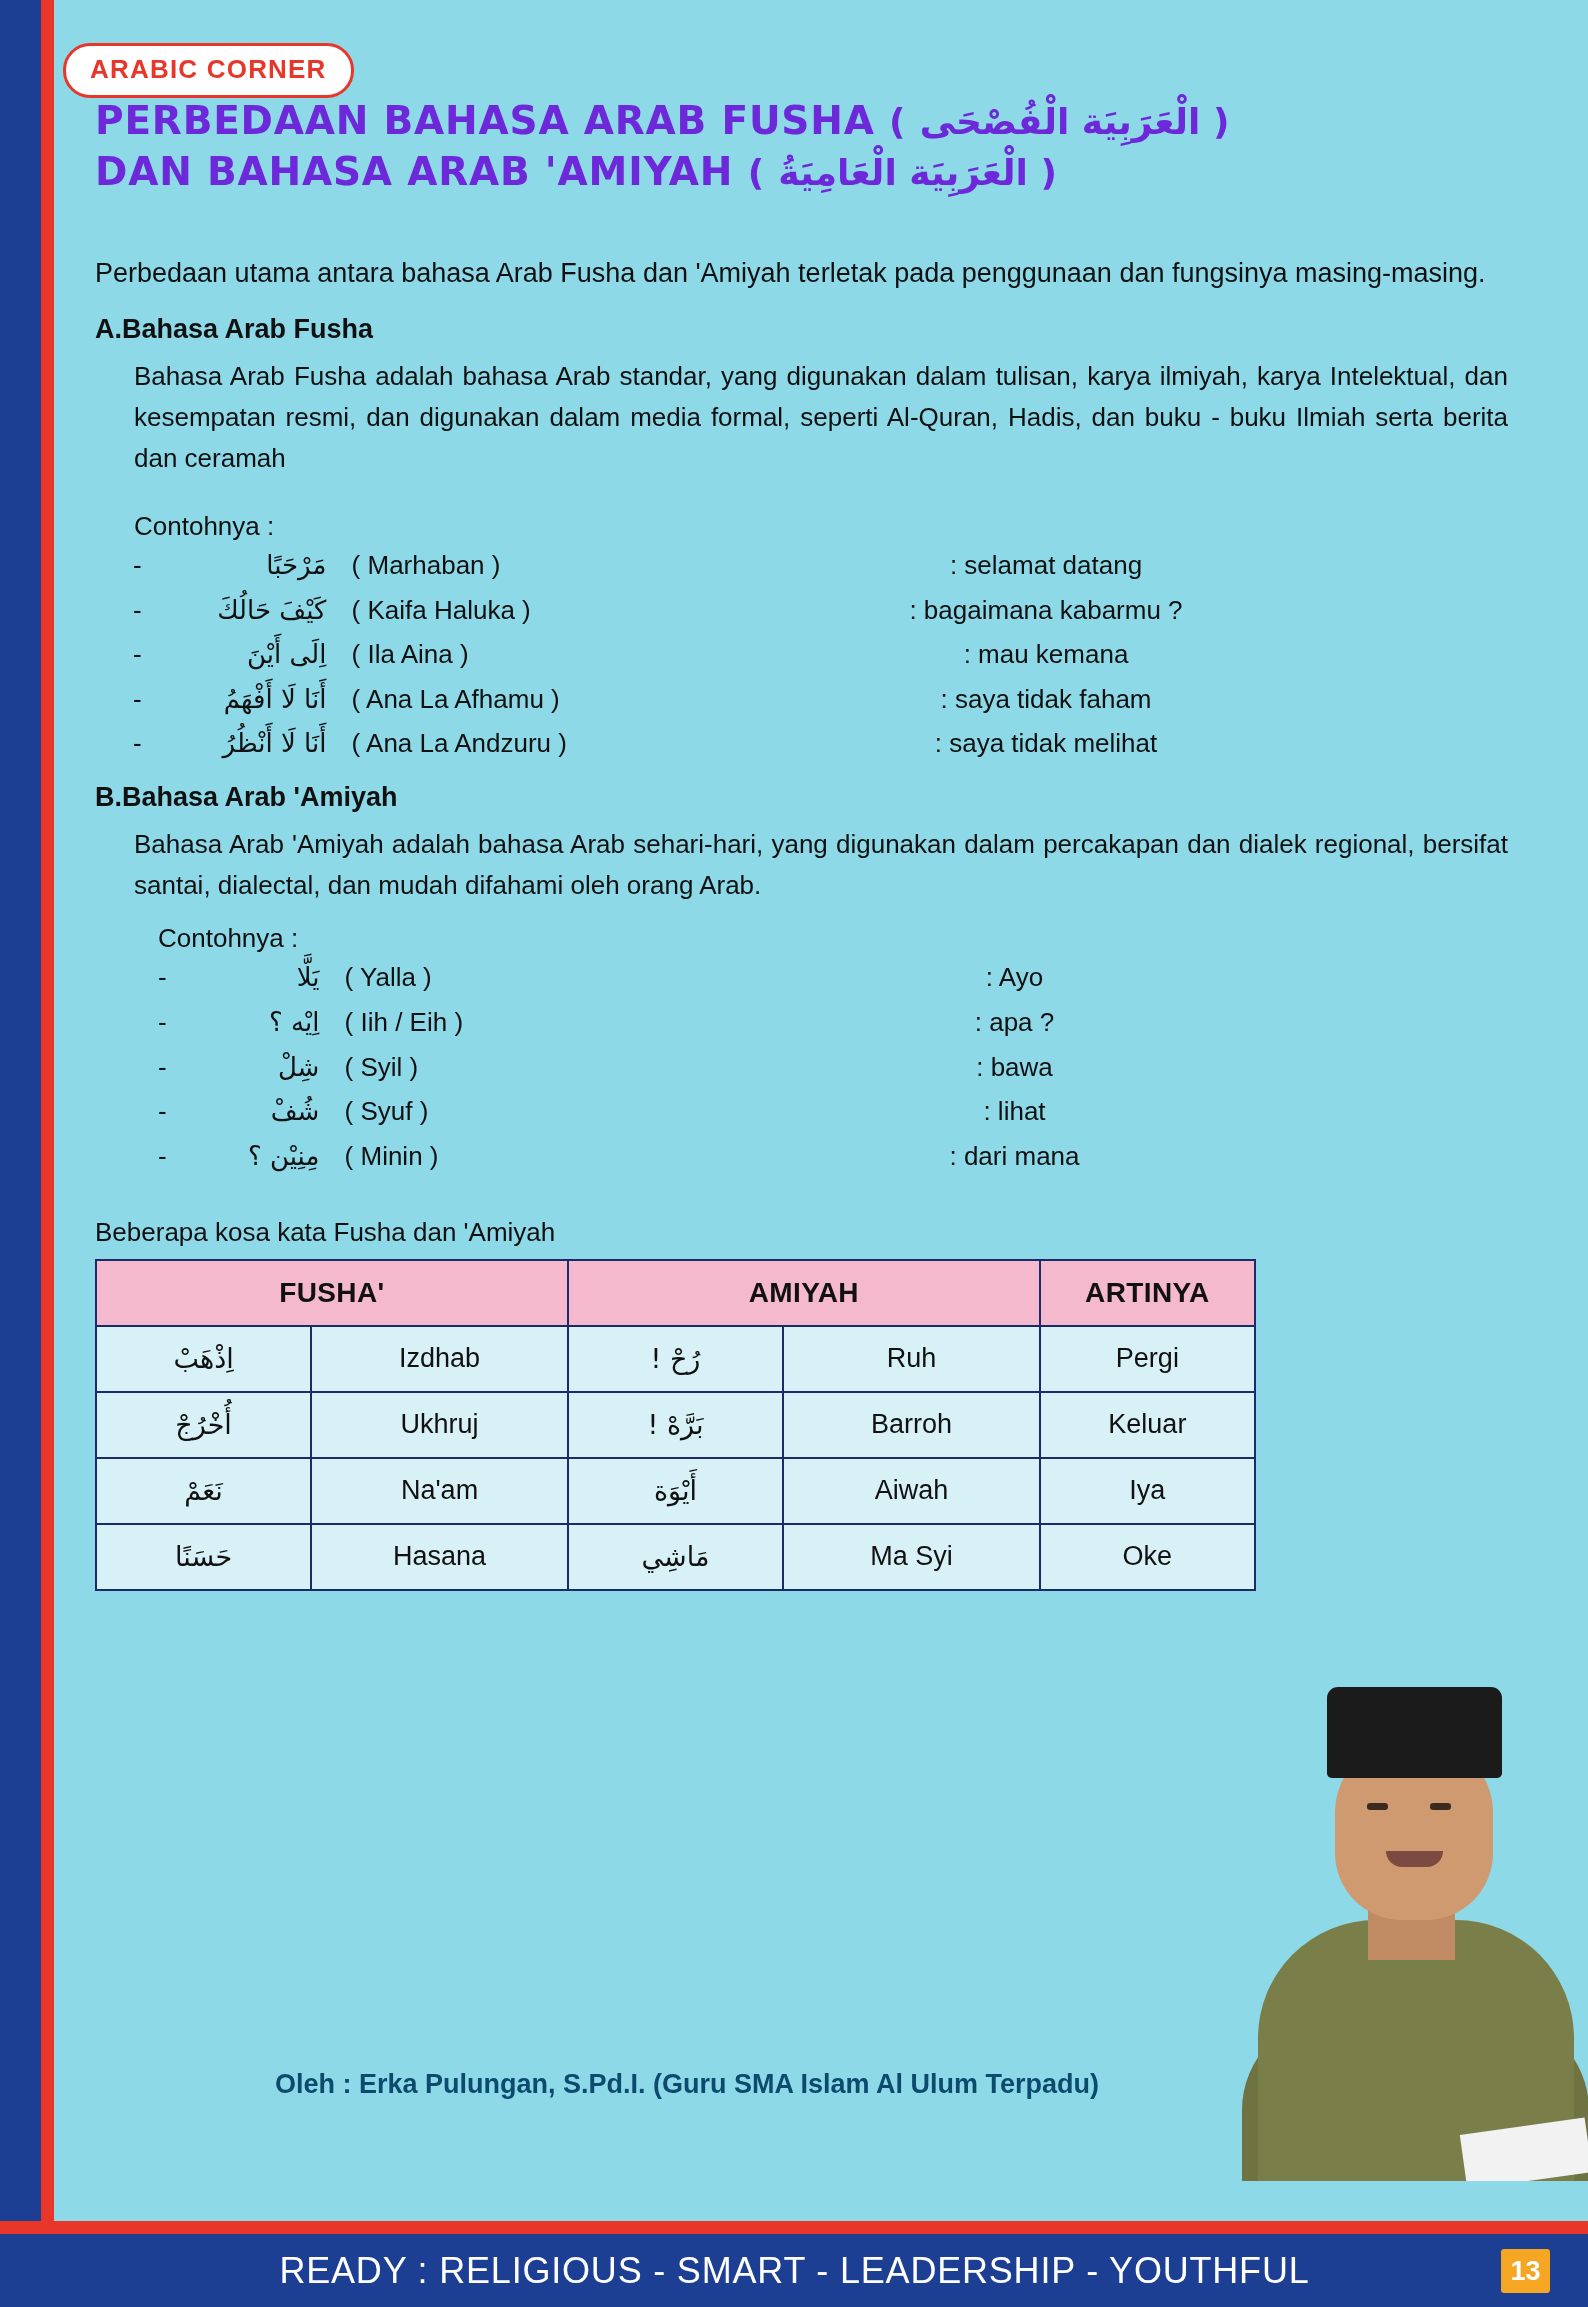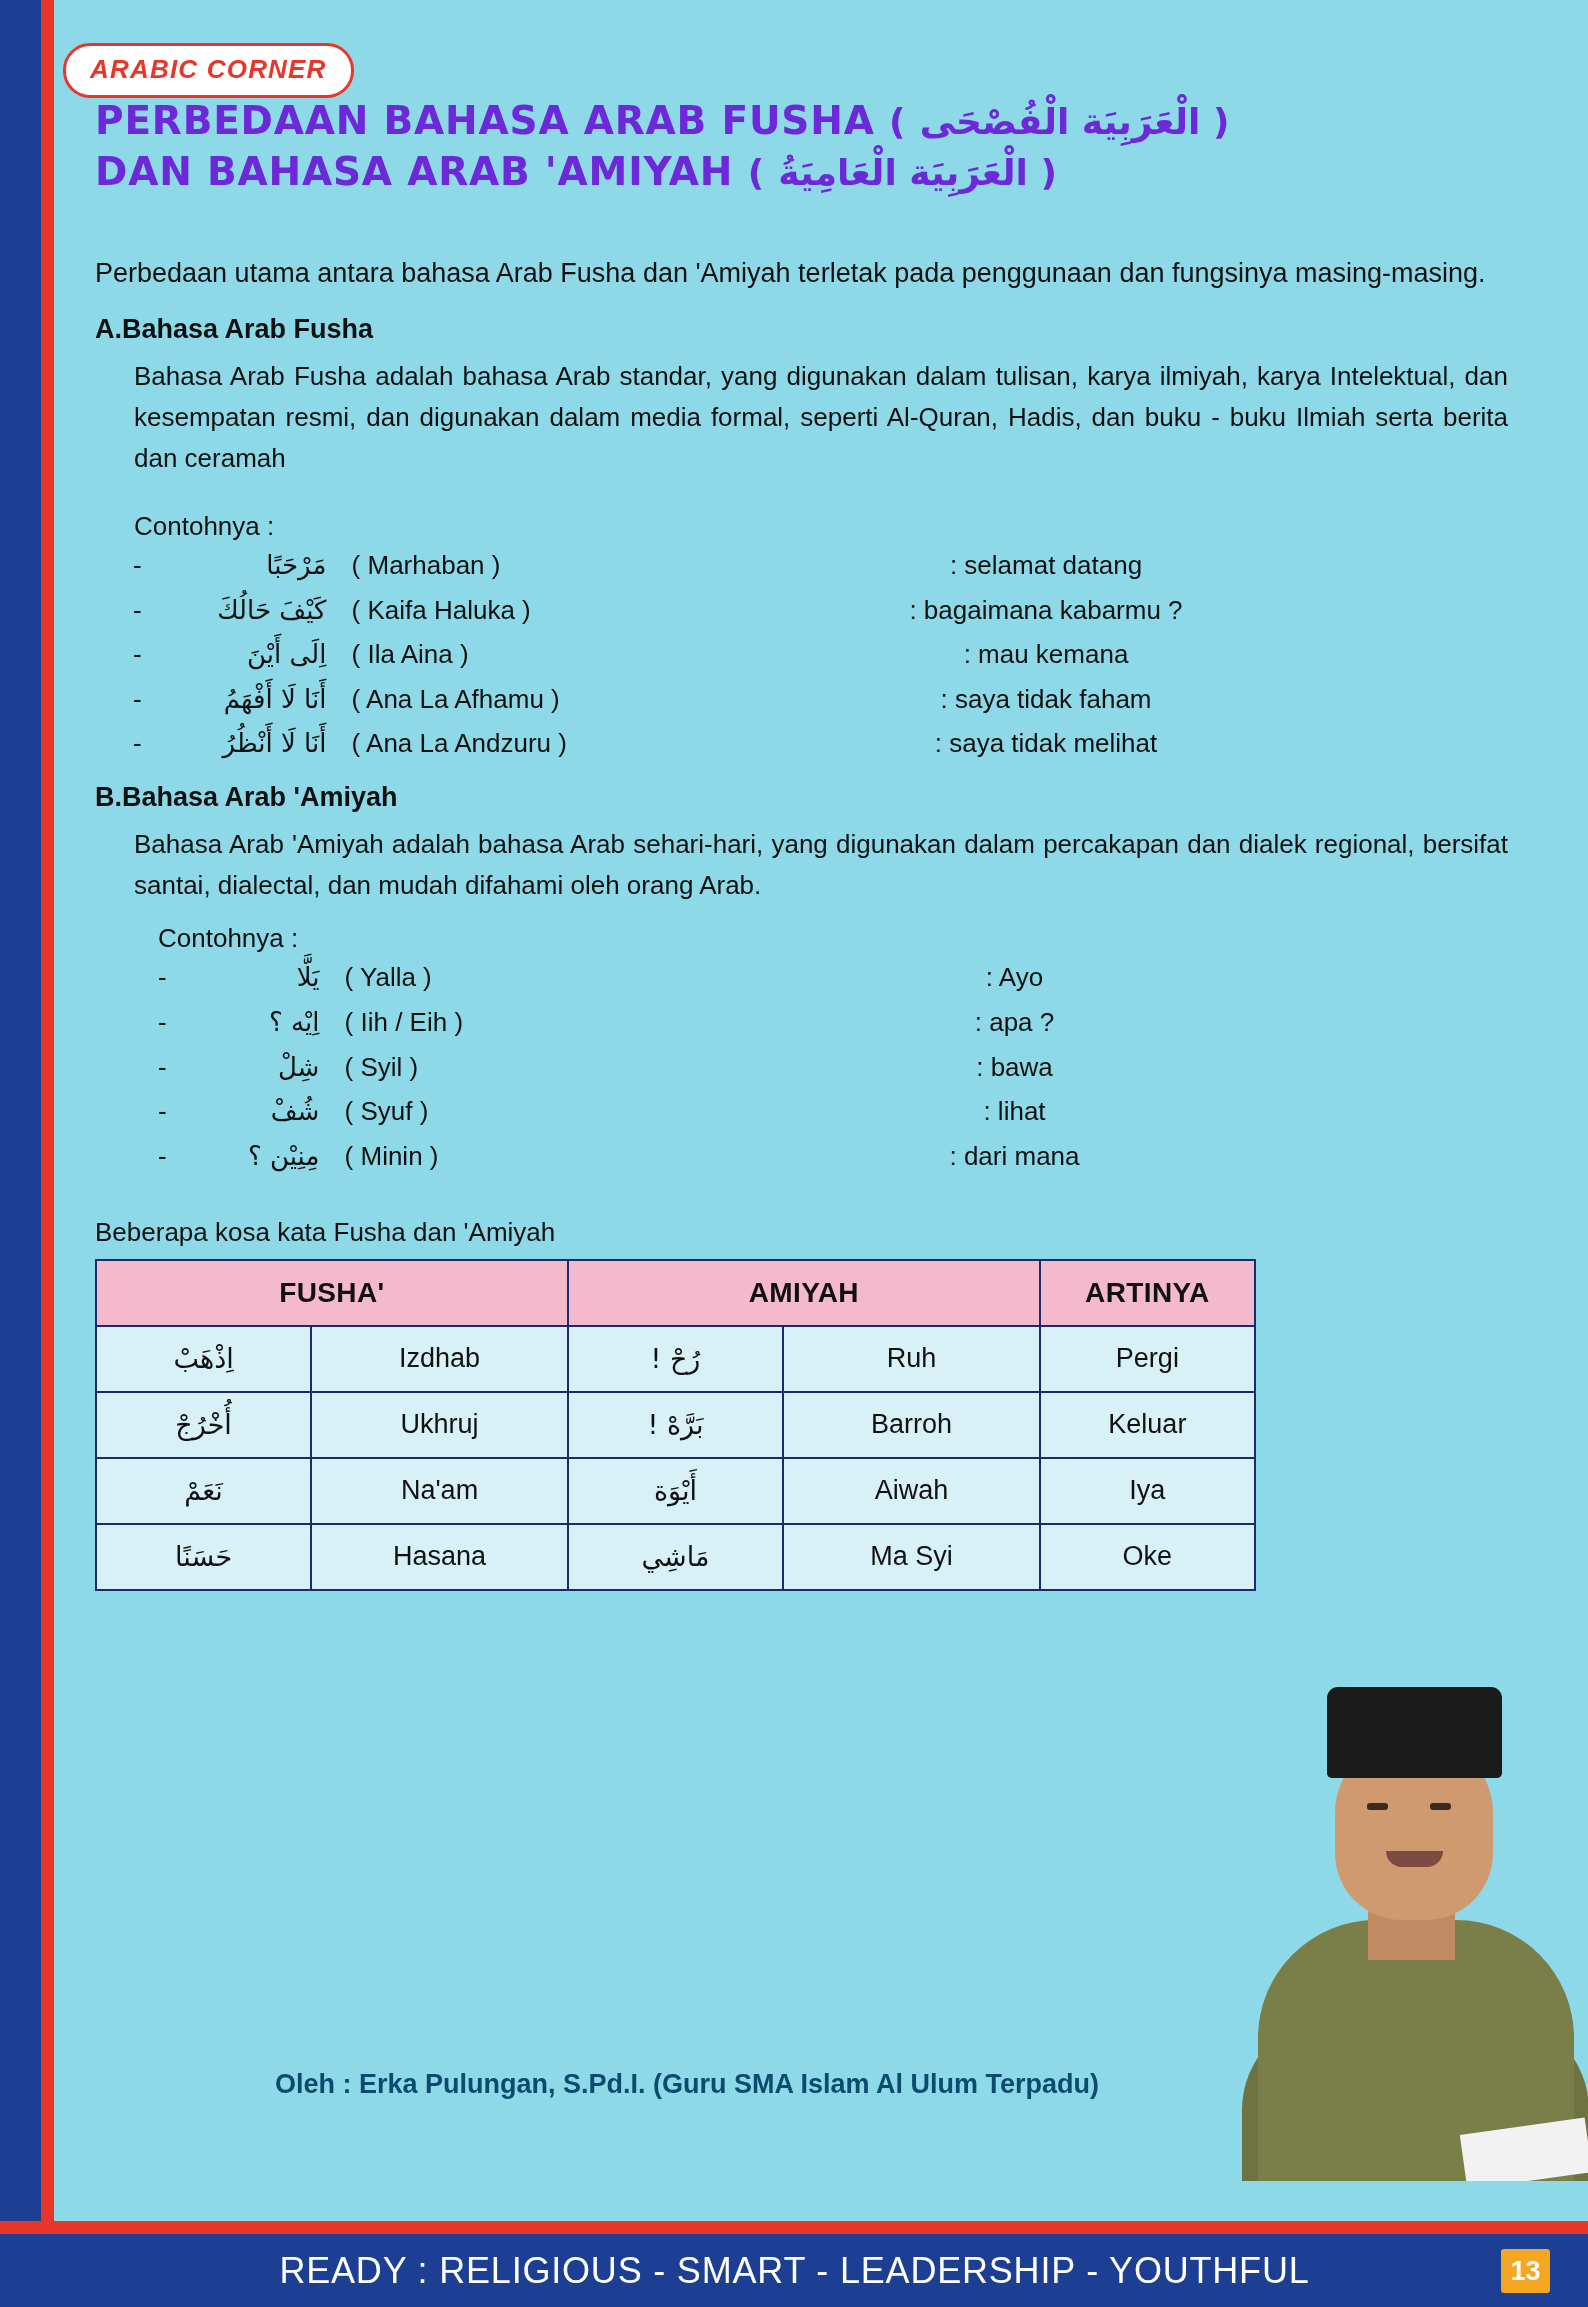--- a/index.html
+++ b/index.html
@@ -40,21 +40,20 @@
     left: 63px; top: 43px;
     background: #fff;
     border: 3.2px solid #e8372a;
     border-radius: 27px;
     padding: 8px 24px 9.5px 24px;
     color: #e8372a;
     font-weight: bold;
     font-size: 26px;
     letter-spacing: 1.2px;
     font-family: "Liberation Sans", sans-serif;
-    font-style: italic;
   }
 
   
   .title-wrap {
     position: absolute;
     left: 95px; top: 95px;
     width: 1413px;
     text-align: left;
     color: #6d28d9;
   }

